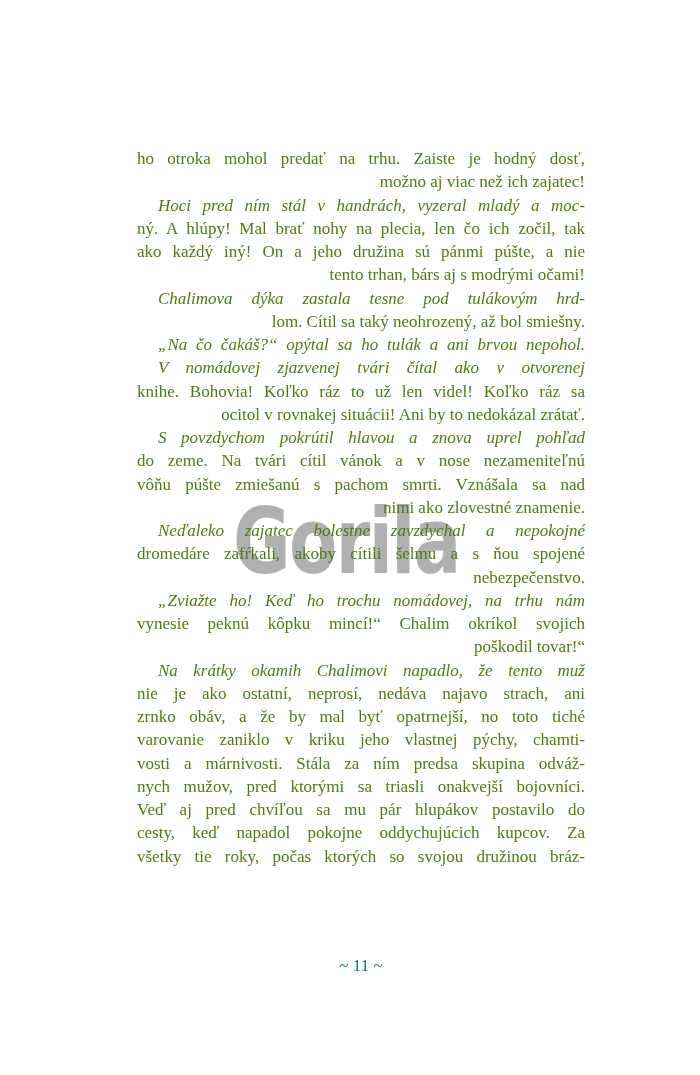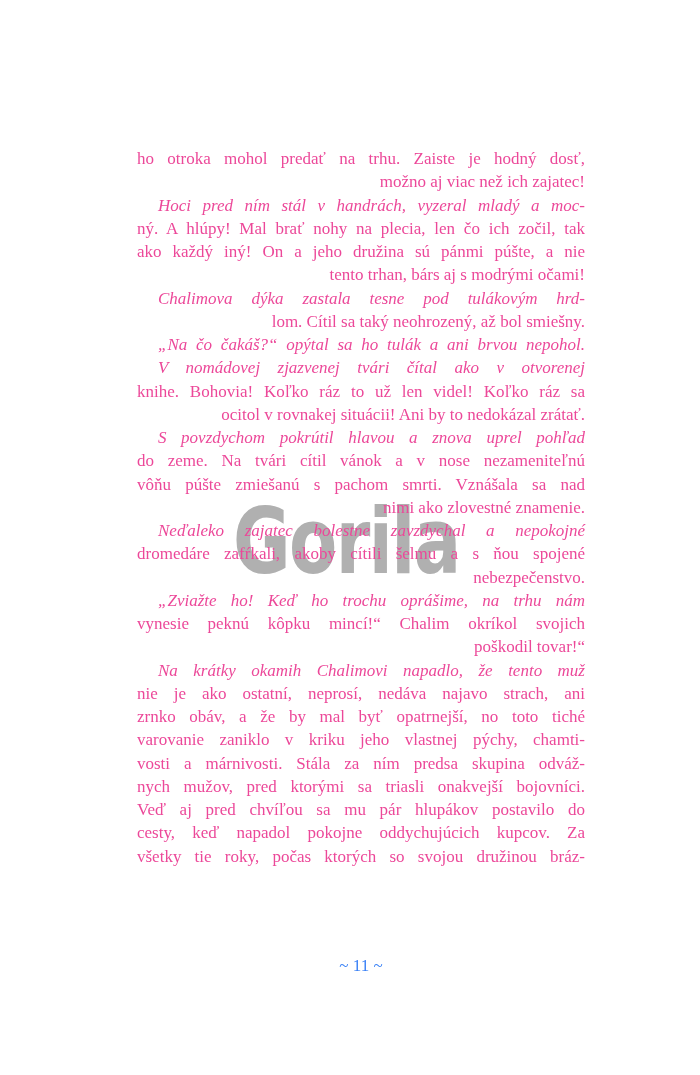--- a/index.html
+++ b/index.html
@@ -65,21 +65,21 @@
     line-height: 23px;
     color: #1d1d1d;
   }
 </style>
 </head>
 <body>
 
 <div class="page" style="background: rgb(255, 255, 255);">
   <div class="watermark" style="color: rgb(176, 176, 176);">Gorila</div>
 
-  <div class="text-block" id="text-block" style="color: #ec4899;">
+  <div class="text-block" id="text-block" style="color: #4d7c0f;">
       <div class="paragraph">
         <div class="line jfill">ho otroka mohol predať na trhu. Zaiste je hodný dosť,</div>
         <div class="line">možno aj viac než ich zajatec!</div>
       </div>
       <div class="paragraph">
         <div class="line jfill indent">Hoci pred ním stál v handrách, vyzeral mladý a moc-</div>
         <div class="line jfill">ný. A hlúpy! Mal brať nohy na plecia, len čo ich zočil, tak</div>
         <div class="line jfill">ako každý iný! On a jeho družina sú pánmi púšte, a nie</div>
         <div class="line">tento trhan, bárs aj s modrými očami!</div>
       </div>
@@ -100,31 +100,31 @@
         <div class="line jfill">do zeme. Na tvári cítil vánok a v nose nezameniteľnú</div>
         <div class="line jfill">vôňu púšte zmiešanú s pachom smrti. Vznášala sa nad</div>
         <div class="line">nimi ako zlovestné znamenie.</div>
       </div>
       <div class="paragraph">
         <div class="line jfill indent">Neďaleko zajatec bolestne zavzdychal a nepokojné</div>
         <div class="line jfill">dromedáre zafŕkali, akoby cítili šelmu a s ňou spojené</div>
         <div class="line">nebezpečenstvo.</div>
       </div>
       <div class="paragraph">
-        <div class="line jfill indent">„Zviažte ho! Keď ho trochu oprášime, na trhu nám</div>
+        <div class="line jfill indent">„Zviažte ho! Keď ho trochu nomádovej, na trhu nám</div>
         <div class="line jfill">vynesie peknú kôpku mincí!“ Chalim okríkol svojich</div>
         <div class="line">poškodil tovar!“</div>
       </div>
       <div class="paragraph">
         <div class="line jfill indent">Na krátky okamih Chalimovi napadlo, že tento muž</div>
         <div class="line jfill">nie je ako ostatní, neprosí, nedáva najavo strach, ani</div>
         <div class="line jfill">zrnko obáv, a že by mal byť opatrnejší, no toto tiché</div>
         <div class="line jfill">varovanie zaniklo v kriku jeho vlastnej pýchy, chamti-</div>
         <div class="line jfill">vosti a márnivosti. Stála za ním predsa skupina odváž-</div>
         <div class="line jfill">nych mužov, pred ktorými sa triasli onakvejší bojovníci.</div>
         <div class="line jfill">Veď aj pred chvíľou sa mu pár hlupákov postavilo do</div>
         <div class="line jfill">cesty, keď napadol pokojne oddychujúcich kupcov. Za</div>
         <div class="line jfill">všetky tie roky, počas ktorých so svojou družinou bráz-</div>
       </div>
     </div>
 
-  <div class="footer" style="color: #3b82f6;">~ 11 ~</div>
+  <div class="footer" style="color: #0f766e;">~ 11 ~</div>
 </div>
 
 </body></html>

